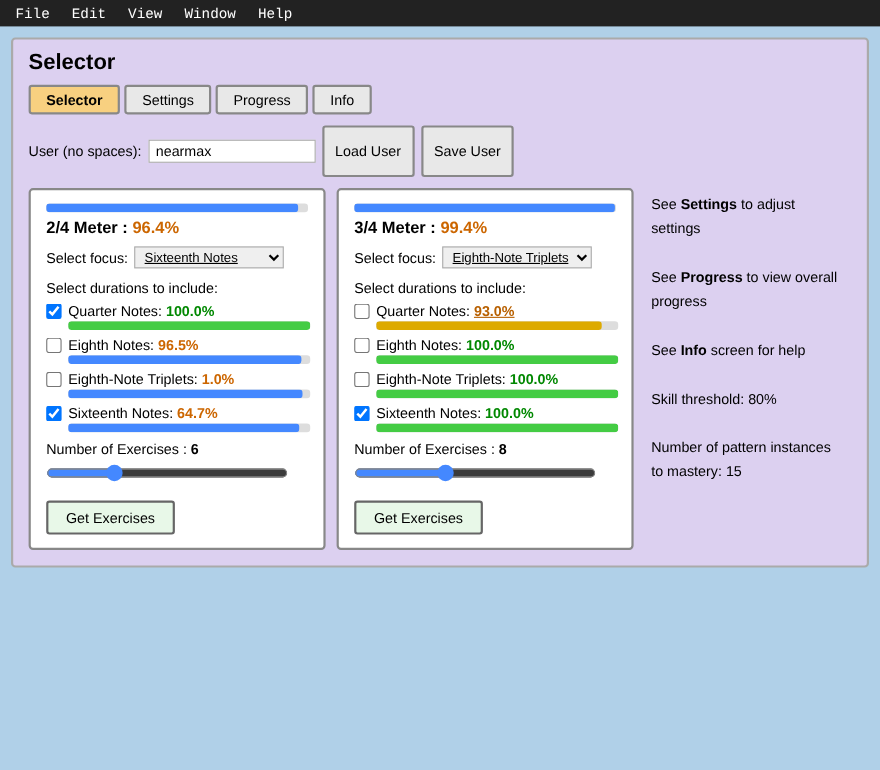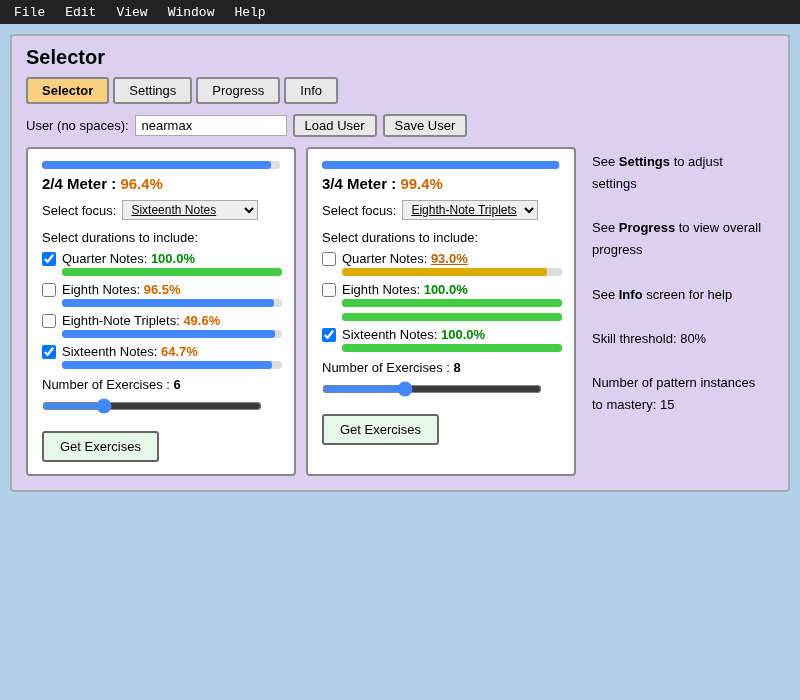--- a/index.html
+++ b/index.html
@@ -71,21 +71,21 @@
     }
     .user-label { font-size: 13px; }
     .user-input {
       border: 1px solid #aaa;
       padding: 2px 6px;
       font-size: 13px;
       width: 152px;
       background: #fff;
     }
     .action-btn {
-      padding: 2px 10px;
+      padding: 14px 10px;
       border: 2px solid #888;
       background: #e8e8e8;
       cursor: pointer;
       font-size: 13px;
       border-radius: 3px;
     }
 
     
     #main-content {
       display: flex;
@@ -248,21 +248,21 @@
             <div class="duration-row">
               <input type="checkbox" style="">
               <span class="duration-name">Eighth Notes: <span class="pct-orange">96.5%</span></span>
             </div>
             <div class="progress-bar-bg">
               <div class="progress-bar-fill bar-blue" style="width: 96.5%;"></div>
             </div>
           </div><div class="duration-item">
             <div class="duration-row">
               <input type="checkbox" style="">
-              <span class="duration-name">Eighth-Note Triplets: <span class="pct-orange">49.6%</span></span>
+              <span class="duration-name">Eighth-Note Triplets: <span class="pct-orange">1.0%</span></span>
             </div>
             <div class="progress-bar-bg">
               <div class="progress-bar-fill bar-blue" style="width: 96.8%;"></div>
             </div>
           </div><div class="duration-item">
             <div class="duration-row">
               <input type="checkbox" checked="" style="">
               <span class="duration-name">Sixteenth Notes: <span class="pct-orange">64.7%</span></span>
             </div>
             <div class="progress-bar-bg">
@@ -286,20 +286,24 @@
             </div>
           </div><div class="duration-item">
             <div class="duration-row">
               <input type="checkbox" style="">
               <span class="duration-name">Eighth Notes: <span class="pct-green">100.0%</span></span>
             </div>
             <div class="progress-bar-bg">
               <div class="progress-bar-fill bar-green" style="width: 100%;"></div>
             </div>
           </div><div class="duration-item">
+            <div class="duration-row">
+              <input type="checkbox" style="">
+              <span class="duration-name">Eighth-Note Triplets: <span class="pct-green">100.0%</span></span>
+            </div>
             <div class="progress-bar-bg">
               <div class="progress-bar-fill bar-green" style="width: 100%;"></div>
             </div>
           </div><div class="duration-item">
             <div class="duration-row">
               <input type="checkbox" checked="" style="">
               <span class="duration-name">Sixteenth Notes: <span class="pct-green">100.0%</span></span>
             </div>
             <div class="progress-bar-bg">
               <div class="progress-bar-fill bar-green" style="width: 100%;"></div>

